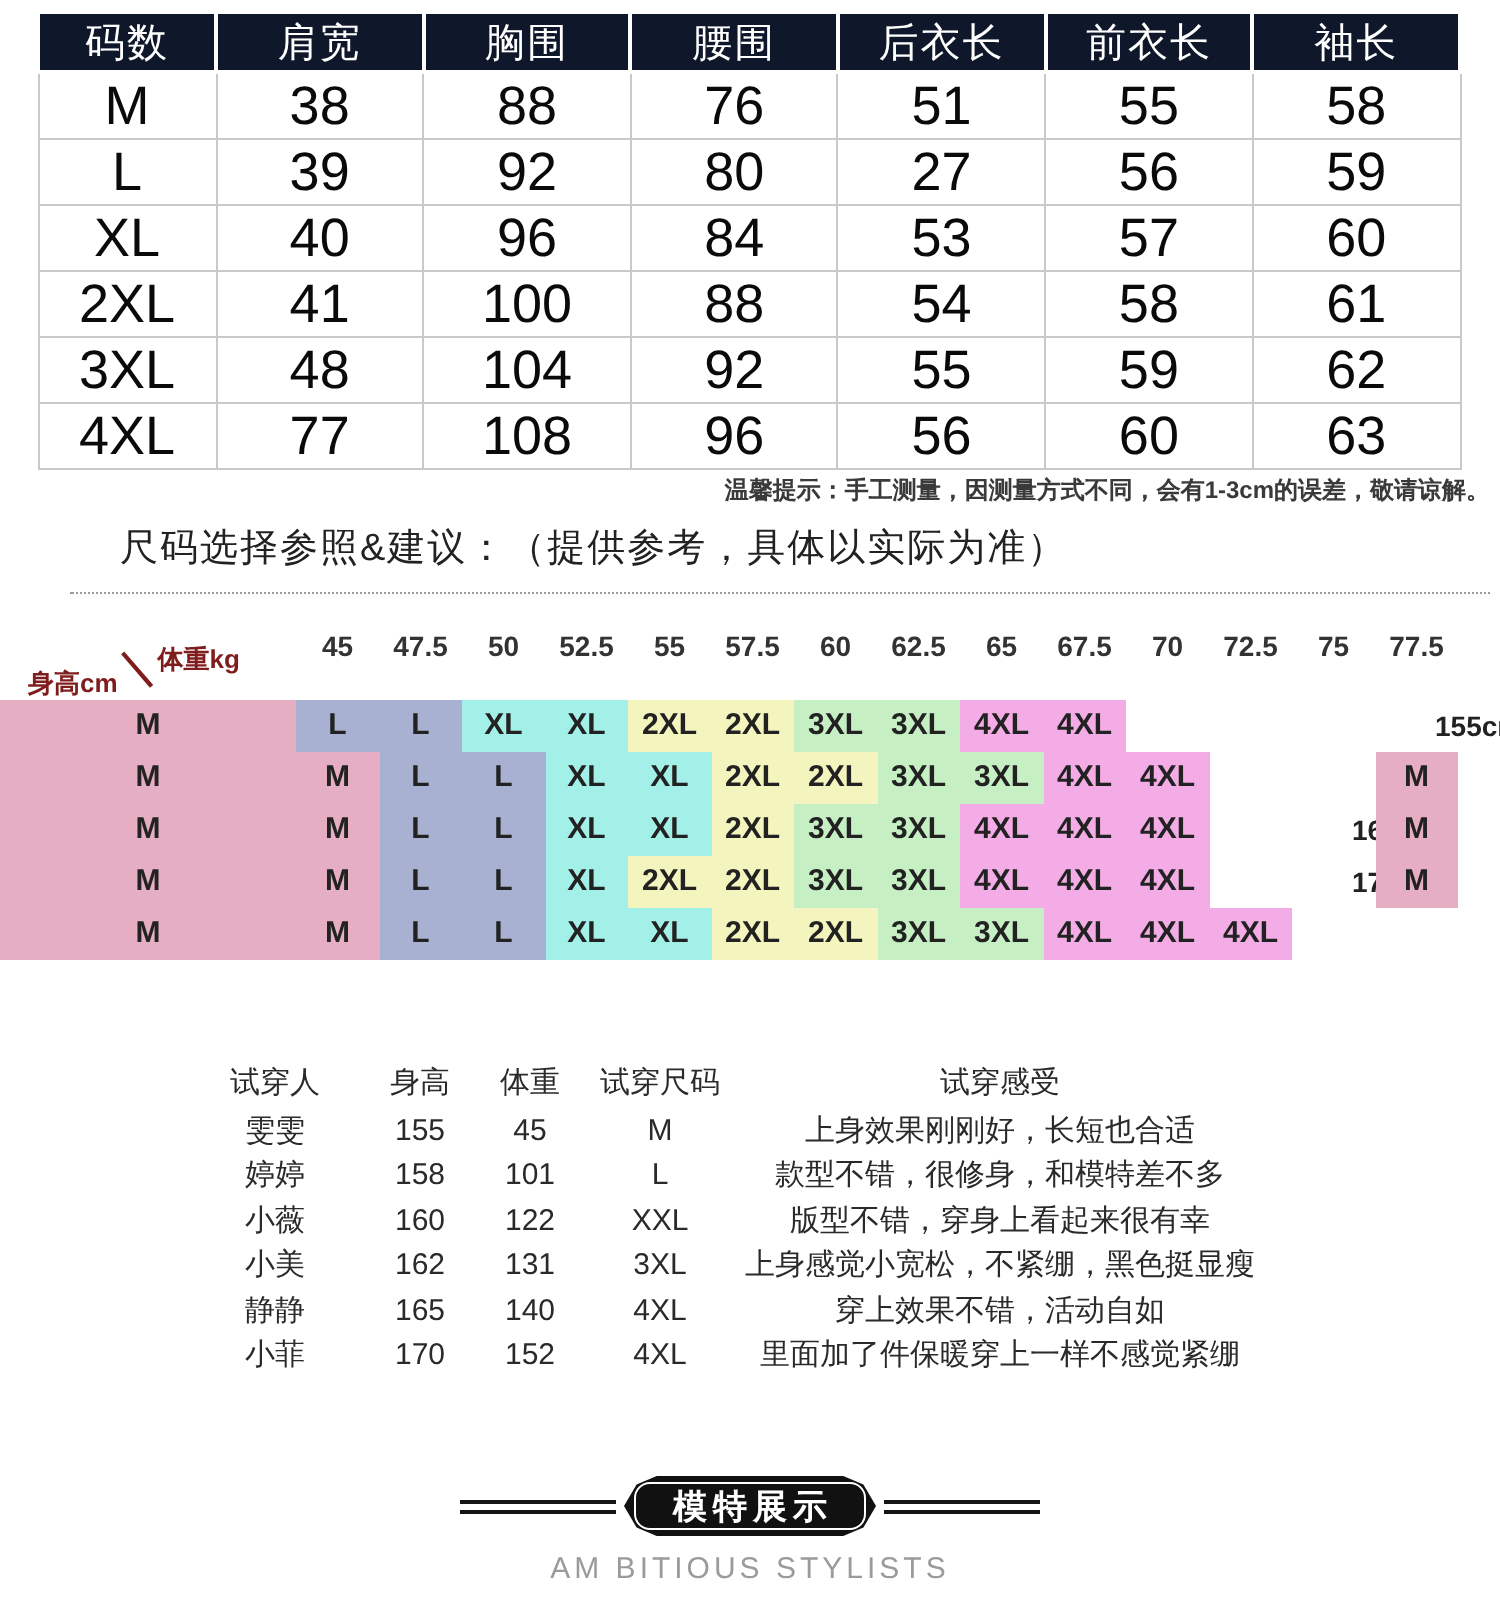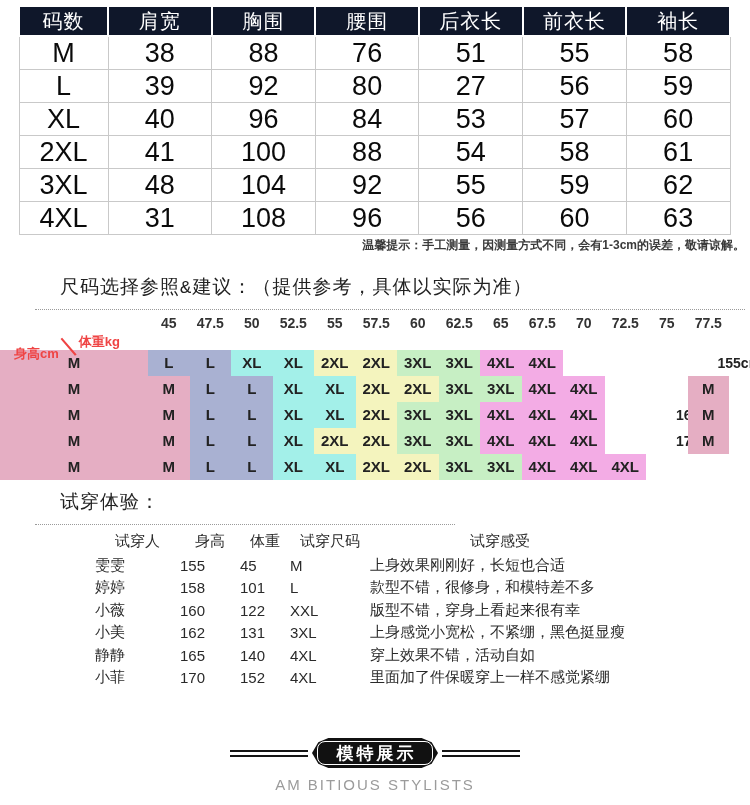--- a/index.html
+++ b/index.html
@@ -24,45 +24,45 @@
     position: absolute; top: 237px; right: 5px; font-size: 12px; font-weight: bold;
     color: #3a3a3a; letter-spacing: 0px;
   }
 
   
   .section-title {
     position: absolute; left: 35px; width: 710px; padding-left: 25px; padding-bottom: 9px;
     font-size: 19px; color: #222; font-weight: 500; letter-spacing: 1px;
     border-bottom: 1px dotted #9a9a9a;
   }
-  .section-title.sel { top: 274px; font-family: Liberation Mono, monospace; }
+  .section-title.sel { top: 261px; }
   .section-title.fit { top: 489px; width: 420px; }
 
   
   .sel-grid { position: absolute; left: 0; top: 310px; width: 750px; }
   .grid-table { display: grid; grid-template-columns: 148px repeat(14, 41.5px); }
   .grid-corner { position: relative; height: 40px; }
-  .axis-label { position: absolute; left: 14px; top: 20px; white-space: nowrap; color: #ef4444; }
+  .axis-label { position: absolute; left: 14px; top: 8px; white-space: nowrap; color: #7f1d1d; }
   .axis-label .lo { font-size: 13px; font-weight: bold; position: relative; top: 8px; }
   .axis-label .slash { font-size: 20px; font-weight: bold; position: relative; top: 2px; }
   .axis-label .hi { font-size: 13px; font-weight: bold; position: relative; top: -4px; }
   .weight-cell { height: 40px; line-height: 26px; text-align: center; font-size: 14px; font-weight: bold; color: #333; }
   .height-label { height: 26px; line-height: 26px; padding-left: 30px; font-size: 14px; font-weight: bold; color: #222; }
   .grid-cell { height: 26px; line-height: 26px; text-align: center; font-size: 15px; font-weight: bold; color: #222; }
 
   
   .fit-table-wrap { position: absolute; left: 95px; top: 528px; width: 560px; }
   table.fit-table { border-collapse: collapse; table-layout: fixed; width: 535px; }
   table.fit-table col.f0 { width: 85px; }
   table.fit-table col.f1 { width: 60px; }
   table.fit-table col.f2 { width: 50px; }
   table.fit-table col.f3 { width: 80px; }
   table.fit-table col.f4 { width: 260px; }
   table.fit-table th { font-size: 15px; font-weight: 500; color: #2a2a2a; height: 26px; text-align: center; white-space: nowrap; }
-  table.fit-table td { font-size: 15px; color: #2a2a2a; height: 22.5px; white-space: nowrap; }
+  table.fit-table td { font-size: 15px; color: #2a2a2a; height: 22.5px; text-align: center; white-space: nowrap; }
 
   
   .footer { position: absolute; left: 0; top: 738px; width: 750px; }
   .banner-row { position: relative; height: 30px; display: flex; align-items: center; justify-content: center; }
   .dbl-line { width: 78px; height: 7px; border-top: 2px solid #151515; border-bottom: 2px solid #151515; }
   .badge {
     position: relative; width: 126px; height: 30px; margin: 0 4px; background: #111;
     clip-path: polygon(0% 50%, 5% 14%, 13% 0%, 87% 0%, 95% 14%, 100% 50%, 95% 86%, 87% 100%, 13% 100%, 5% 86%);
     display: flex; align-items: center; justify-content: center;
   }
@@ -140,21 +140,21 @@
             <td>3XL</td>
             <td>48</td>
             <td>104</td>
             <td>92</td>
             <td>55</td>
             <td>59</td>
             <td>62</td>
           </tr>
           <tr>
             <td>4XL</td>
-            <td>31</td>
+            <td>77</td>
             <td>108</td>
             <td>96</td>
             <td>56</td>
             <td>60</td>
             <td>63</td>
           </tr>
         </tbody>
     </table>
   </div>
 
@@ -253,21 +253,20 @@
         <div class="grid-cell" style="background: rgb(244, 244, 190);">2XL</div>
         <div class="grid-cell" style="background: rgb(244, 244, 190);">2XL</div>
         <div class="grid-cell" style="background: rgb(199, 239, 196);">3XL</div>
         <div class="grid-cell" style="background: rgb(199, 239, 196);">3XL</div>
         <div class="grid-cell" style="background: rgb(243, 172, 229);">4XL</div>
         <div class="grid-cell" style="background: rgb(243, 172, 229);">4XL</div>
         <div class="grid-cell" style="background: rgb(243, 172, 229);">4XL</div>
       </div>
   </div>
 
-  <div class="section-title fit">试穿体验：</div>
 
   <div class="fit-table-wrap">
     <table class="fit-table">
       <colgroup>
           <col class="f0">
           <col class="f1">
           <col class="f2">
           <col class="f3">
           <col class="f4">
         </colgroup>

